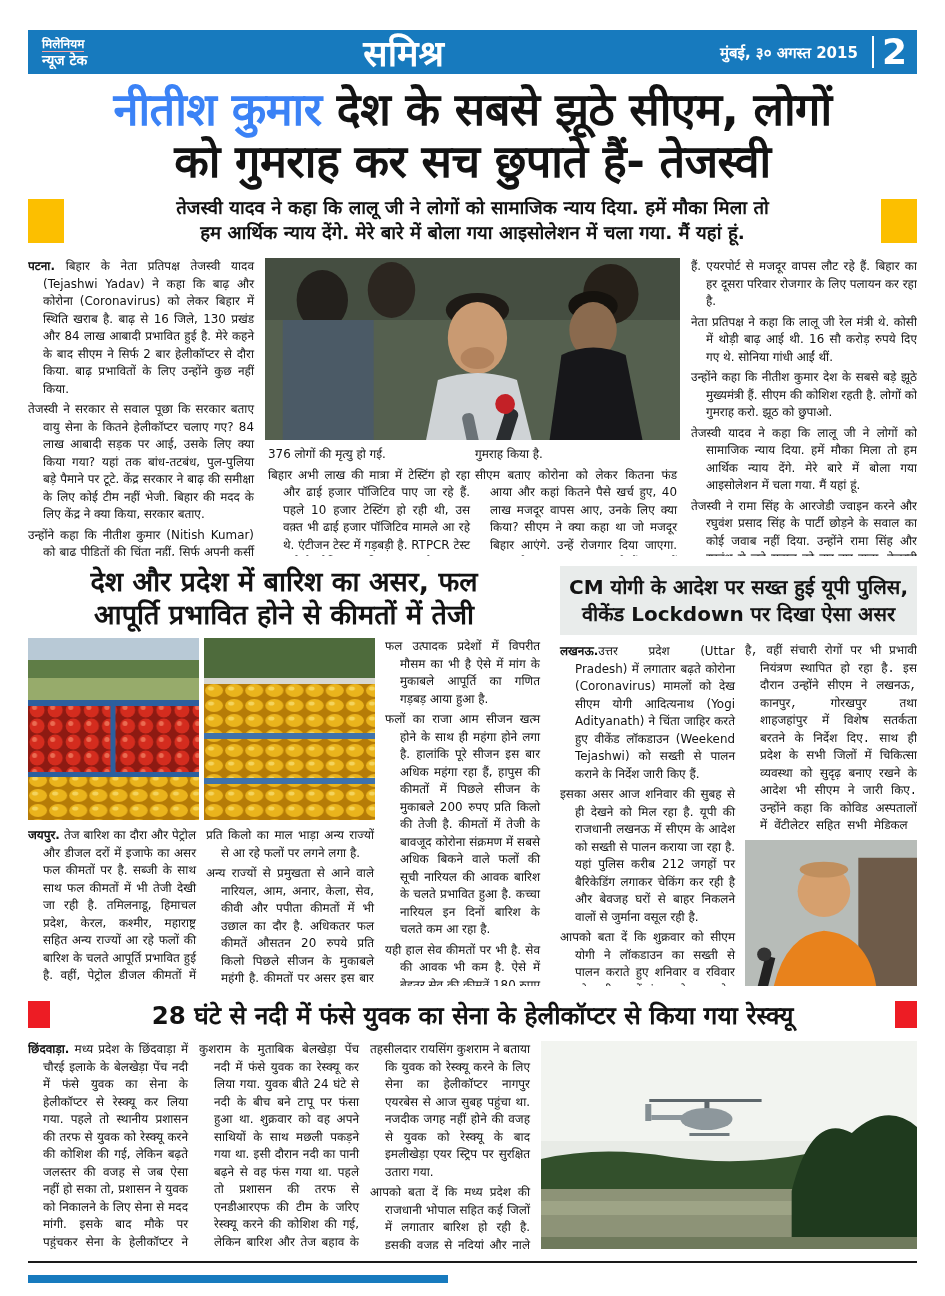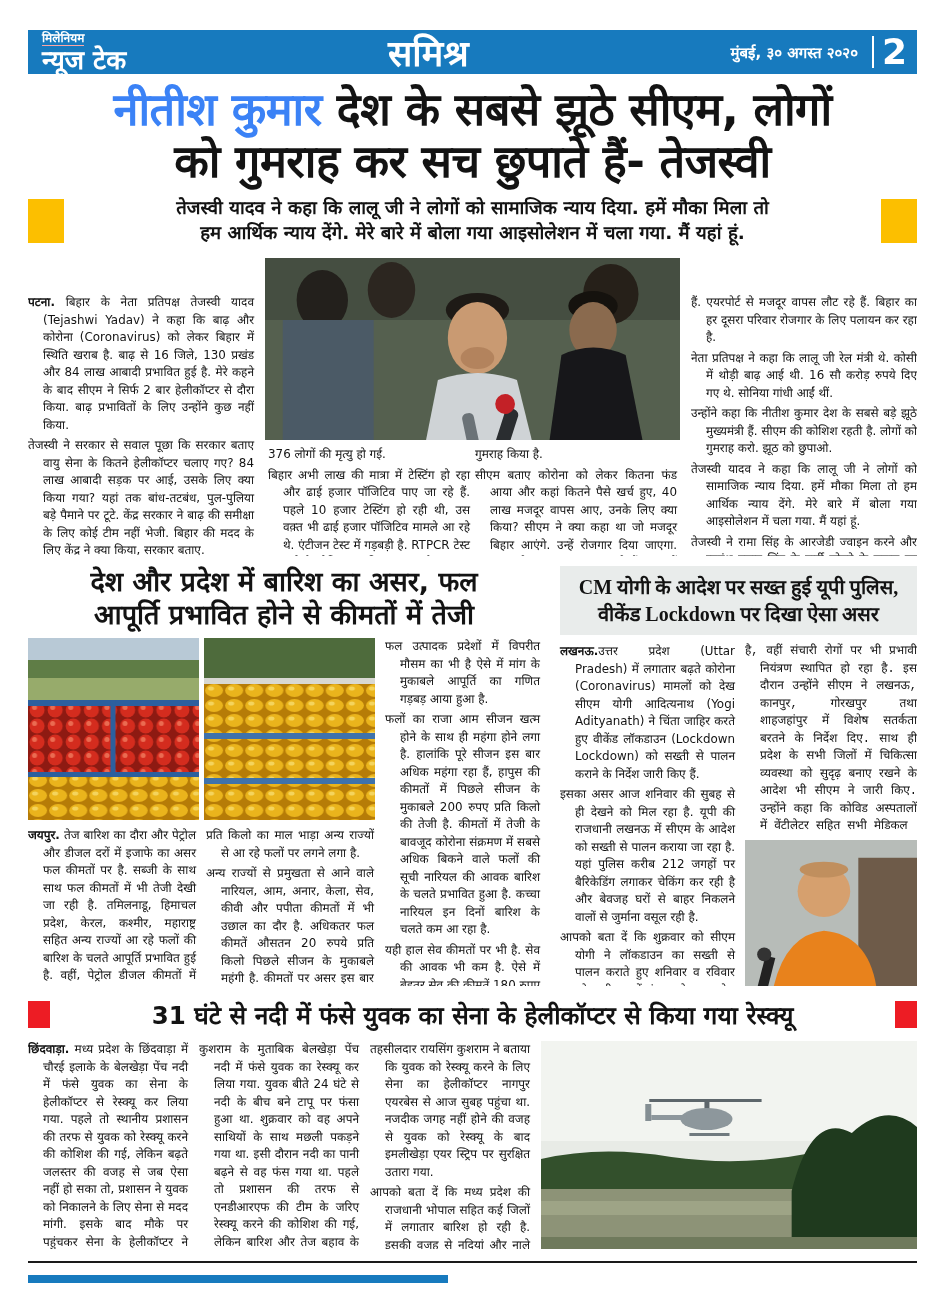--- a/index.html
+++ b/index.html
@@ -8,57 +8,57 @@
     padding:30px 28px 0 28px; margin:0 auto; background:#ffffff;
     font-family:"DejaVu Sans", sans-serif; color:#131313;
   }
   
   .masthead {
     height:44px; background:#177abe; color:#fff;
     display:flex; align-items:center; padding:0 10px 0 14px; box-sizing:border-box;
   }
   .brand { display:flex; flex-direction:column; line-height:1; }
   .brand-top { font-size:12px; font-weight:bold; border-bottom:1px solid #fca5a5; width:max-content; padding-bottom:1px; }
-  .brand-main { font-size:26px; font-weight:bold; margin-top:1px; }
+  .brand-main { font-size:14px; font-weight:bold; margin-top:1px; }
   .mast-center { flex:1; text-align:center; font-size:36px; font-weight:bold; }
   .mast-date { font-size:15px; font-weight:bold; white-space:nowrap; }
   .mast-sep { width:2px; height:32px; background:#fff; margin:0 8px 0 14px; }
   .mast-page { font-size:36px; font-weight:bold; line-height:1; }
   
   .lead-headline {
     text-align:center; font-weight:bold; font-size:45px; line-height:1.16;
     margin-top:10px; letter-spacing:-0.5px;
   }
   .lead-headline .red { color:#3b82f6; }
   .standfirst-row { display:flex; align-items:center; margin-top:8px; gap:10px; }
   .yellow-block { width:36px; height:44px; background:#fcbf00; flex:0 0 auto; }
   .standfirst { flex:1; text-align:center; font-weight:bold; font-size:18.5px; line-height:1.35; }
   
   .bcol { font-size:11.9px; line-height:1.47; }
   .bp { margin:0 0 3px 0; padding-left:15px; text-indent:-15px; text-align:justify; }
   .loc { font-weight:bold; }
   
   .lead-body { display:flex; gap:11px; height:298px; overflow:hidden; margin-top:12px; }
-  .lead-col { width:226px; flex:0 0 auto;margin-top:36px; }
+  .lead-col { width:226px; flex:0 0 auto; }
   .lead-mid { width:415px; flex:0 0 auto; }
   .photo { display:block; }
   .lead-mid-cols { display:flex; gap:5px; margin-top:6px;justify-content:center; }
   .lead-mid-cols > div { width:202px; }
   
   .row2 { display:flex; gap:20px; height:420px; overflow:hidden; margin-top:10px; }
   .fruit-sec { width:512px; flex:0 0 auto; }
   .fruit-head { text-align:center; font-weight:bold; font-size:27px; line-height:1.2; }
   .fruit-content { display:flex; gap:10px; margin-top:7px; }
   .fruit-left { width:347px; flex:0 0 auto; }
   .fruit-col3 { flex:1; }
   .fruit-photos { display:flex; gap:5px; }
   .fruit-caps { display:flex; gap:10px; margin-top:7px; }
   .fruit-caps > div { width:168px; }
   .yogi-sec { flex:1; }
-  .yogi-head { background:#e9eceb; text-align:center; font-weight:bold; font-size:20px; line-height:1.32; padding:8px 2px;font-family:Liberation Serif, serif; }
+  .yogi-head { background:#e9eceb; text-align:center; font-weight:bold; font-size:20px; line-height:1.32; padding:8px 2px; }
   .yogi-body { display:flex; gap:10px; margin-top:8px; }
   .yogi-c1 { flex:1; }
   .yogi-c2 { width:172px; flex:0 0 auto;font-family:Liberation Mono, monospace; }
   .yogi-c2 svg { margin:4px 0; }
   
   .rescue-head { display:flex; align-items:center; gap:16px; margin-top:12px; }
   .red-block { width:22px; height:27px; background:#ed1c24; flex:0 0 auto; }
   .rescue-title { flex:1; text-align:center; font-weight:bold; font-size:24.5px; }
   .rescue-body { display:flex; gap:11px; height:208px; overflow:hidden; margin-top:10px; }
   .rescue-col { width:160px; flex:0 0 auto; }
@@ -70,21 +70,21 @@
 <body>
 
 <div class="page">
 
   <div class="masthead">
     <div class="brand">
       <span class="brand-top">मिलेनियम</span>
       <span class="brand-main">न्यूज टेक</span>
     </div>
     <div class="mast-center">समिश्र</div>
-    <div class="mast-date">मुंबई, ३० अगस्त २०२०</div>
+    <div class="mast-date">मुंबई, ३० अगस्त 2015</div>
     <div class="mast-sep"></div>
     <div class="mast-page">2</div>
   </div>
 
   <div class="lead-headline">
     <div><span class="red">नीतीश कुमार</span><span> देश के सबसे झूठे सीएम, लोगों</span></div>
     <div>को गुमराह कर सच छुपाते हैं- तेजस्वी</div>
   </div>
 
   <div class="standfirst-row">
@@ -210,21 +210,21 @@
       </div>
     </div>
 
     <div class="yogi-sec">
       <div class="yogi-head">
         <div>CM योगी के आदेश पर सख्त हुई यूपी पुलिस,</div>
         <div>वीकेंड Lockdown पर दिखा ऐसा असर</div>
       </div>
       <div class="yogi-body">
         <div class="yogi-c1 bcol">
-          <p class="bp"><b class="loc">लखनऊ.</b><span>उत्तर प्रदेश (Uttar Pradesh) में लगातार बढ़ते कोरोना (Coronavirus) मामलों को देख सीएम योगी आदित्यनाथ (Yogi Adityanath) ने चिंता जाहिर करते हुए वीकेंड लॉकडाउन (Lockdown Lockdown) को सख्ती से पालन कराने के निर्देश जारी किए हैं.</span></p>
+          <p class="bp"><b class="loc">लखनऊ.</b><span>उत्तर प्रदेश (Uttar Pradesh) में लगातार बढ़ते कोरोना (Coronavirus) मामलों को देख सीएम योगी आदित्यनाथ (Yogi Adityanath) ने चिंता जाहिर करते हुए वीकेंड लॉकडाउन (Weekend Tejashwi) को सख्ती से पालन कराने के निर्देश जारी किए हैं.</span></p>
           <p class="bp">इसका असर आज शनिवार की सुबह से ही देखने को मिल रहा है. यूपी की राजधानी लखनऊ में सीएम के आदेश को सख्ती से पालन कराया जा रहा है. यहां पुलिस करीब 212 जगहों पर बैरिकेडिंग लगाकर चेकिंग कर रही है और बेवजह घरों से बाहर निकलने वालों से जुर्माना वसूल रही है.</p>
           <p class="bp">आपको बता दें कि शुक्रवार को सीएम योगी ने लॉकडाउन का सख्ती से पालन कराते हुए शनिवार व रविवार को सभी दुकानें बंद रखने का आदेश दिया था. उन्होंने बताया था कि इन दो दिनों में सफाई, सेनिटाइजेशन एवं फागिंग का विशेष अभियान चलाया जाएगा. उन्होंने बताया कि इन कार्यों से जहां कोरोना की चेन को तोड़ने में मदद मिल रही</p>
         </div>
         <div class="yogi-c2 bcol">
           <p class="bp">है, वहीं संचारी रोगों पर भी प्रभावी नियंत्रण स्थापित हो रहा है. इस दौरान उन्होंने सीएम ने लखनऊ, कानपुर, गोरखपुर तथा शाहजहांपुर में विशेष सतर्कता बरतने के निर्देश दिए. साथ ही प्रदेश के सभी जिलों में चिकित्सा व्यवस्था को सुदृढ़ बनाए रखने के आदेश भी सीएम ने जारी किए. उन्होंने कहा कि कोविड अस्पतालों में वेंटीलेटर सहित सभी मेडिकल</p>
           <svg class="photo" width="172" height="148" viewBox="0 0 170 150" preserveAspectRatio="none">
             <rect width="170" height="150" fill="#b7bcb8"></rect>
             <rect x="112" y="18" width="58" height="132" fill="#6e5b49"></rect>
             <circle cx="78" cy="52" r="26" fill="#d6a06e"></circle>
             <ellipse cx="78" cy="30" rx="24" ry="8" fill="#c08f5e"></ellipse>
@@ -233,21 +233,21 @@
             <circle cx="19" cy="116" r="7" fill="#333333"></circle>
           </svg>
 
         </div>
       </div>
     </div>
   </div>
 
   <div class="rescue-head">
     <div class="red-block"></div>
-    <div class="rescue-title">31 घंटे से नदी में फंसे युवक का सेना के हेलीकॉप्टर से किया गया रेस्क्यू</div>
+    <div class="rescue-title">28 घंटे से नदी में फंसे युवक का सेना के हेलीकॉप्टर से किया गया रेस्क्यू</div>
     <div class="red-block"></div>
   </div>
 
   <div class="rescue-body">
     <div class="rescue-col bcol">
       <p class="bp"><b class="loc">छिंदवाड़ा.</b> <span>मध्य प्रदेश के छिंदवाड़ा में चौरई इलाके के बेलखेड़ा पेंच नदी में फंसे युवक का सेना के हेलीकॉप्टर से रेस्क्यू कर लिया गया. पहले तो स्थानीय प्रशासन की तरफ से युवक को रेस्क्यू करने की कोशिश की गई, लेकिन बढ़ते जलस्तर की वजह से जब ऐसा नहीं हो सका तो, प्रशासन ने युवक को निकालने के लिए सेना से मदद मांगी. इसके बाद मौके पर पहुंचकर सेना के हेलीकॉप्टर ने युवक का रेस्क्यू कर लिया.</span></p>
 
     </div>
     <div class="rescue-col bcol">
       <p class="bp">कुशराम के मुताबिक बेलखेड़ा पेंच नदी में फंसे युवक का रेस्क्यू कर लिया गया. युवक बीते 24 घंटे से नदी के बीच बने टापू पर फंसा हुआ था. शुक्रवार को वह अपने साथियों के साथ मछली पकड़ने गया था. इसी दौरान नदी का पानी बढ़ने से वह फंस गया था. पहले तो प्रशासन की तरफ से एनडीआरएफ की टीम के जरिए रेस्क्यू करने की कोशिश की गई, लेकिन बारिश और तेज बहाव के कारण रेस्क्यू करने में सफलता नहीं मिली थी.</p>

